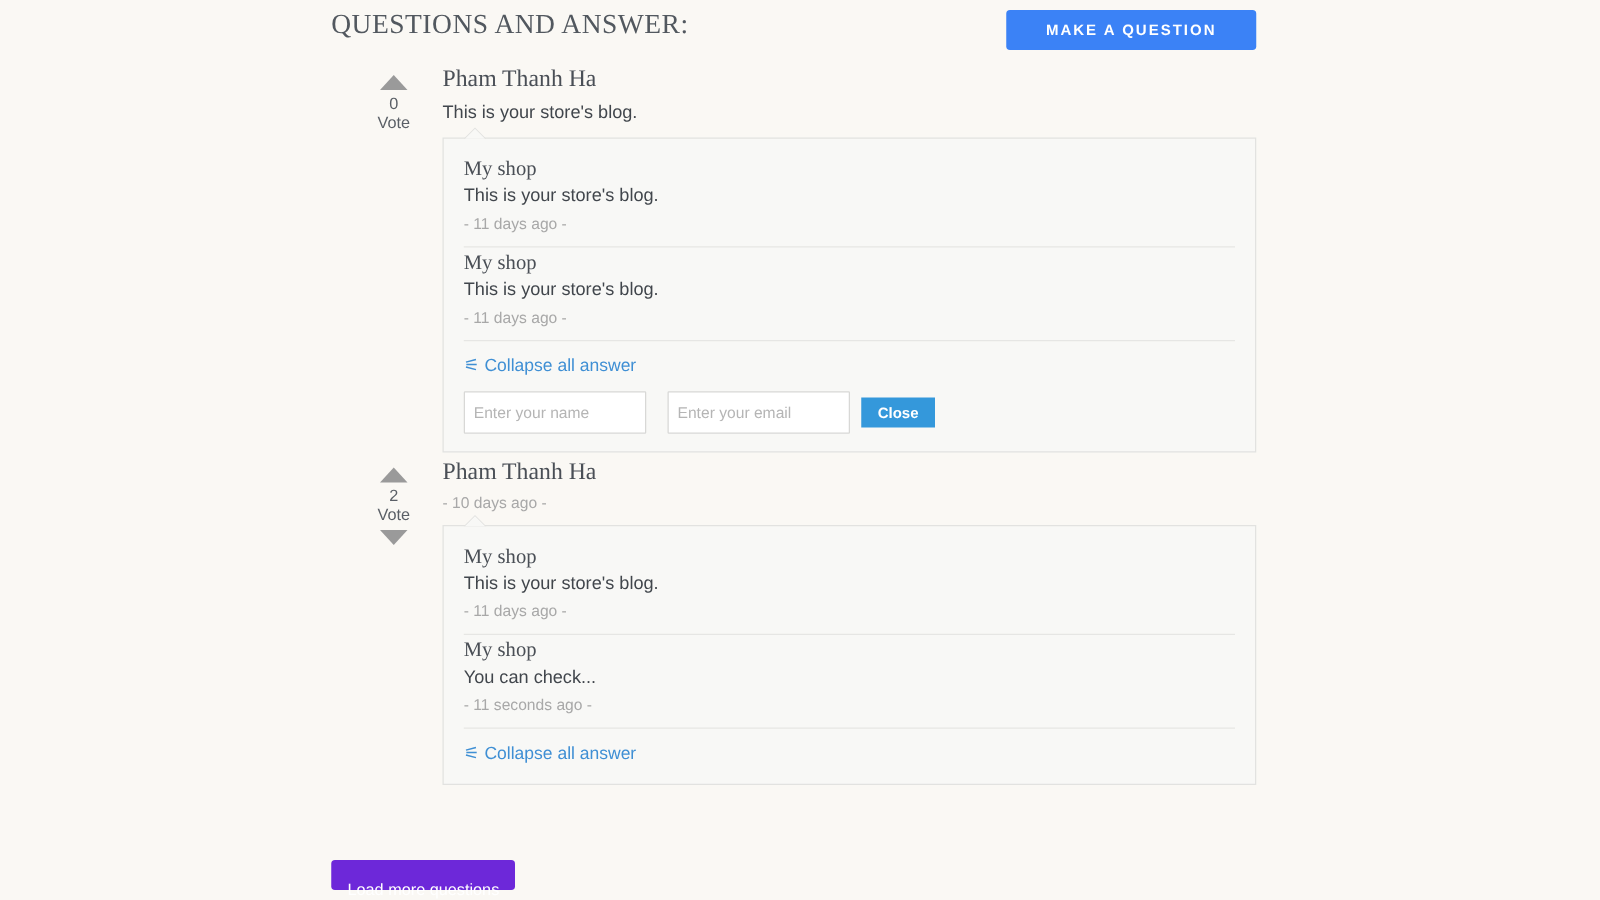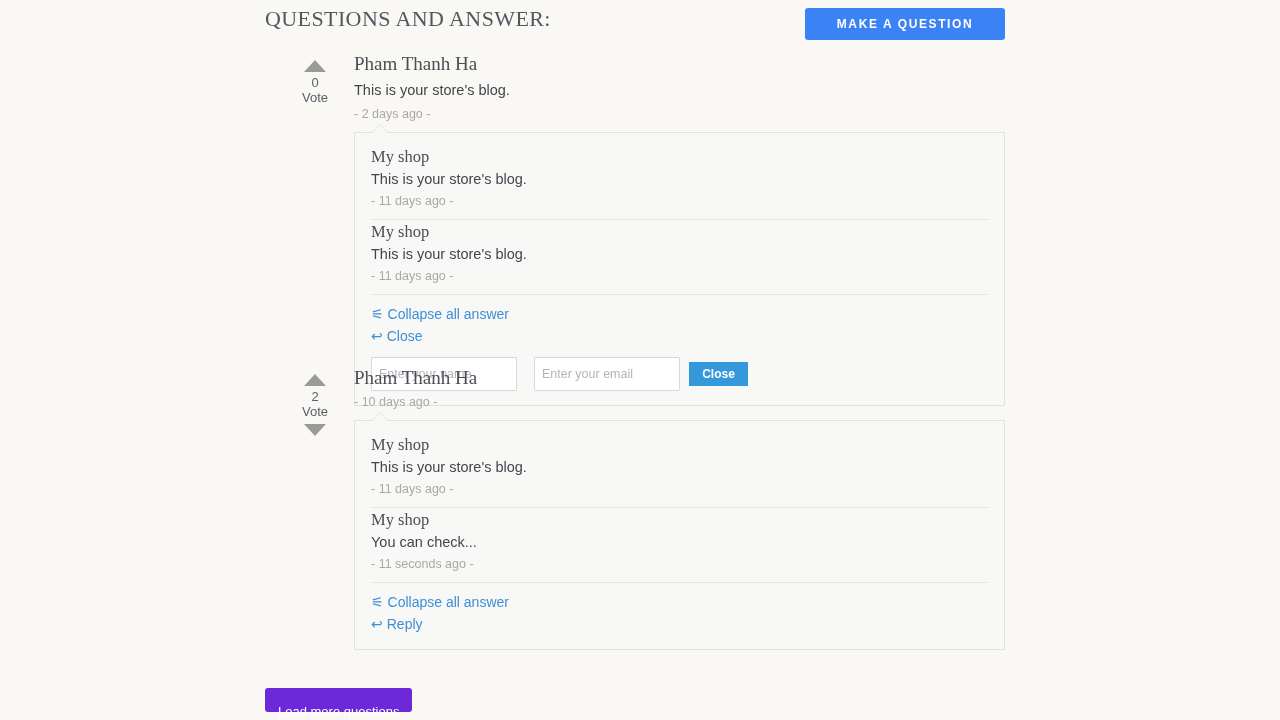--- a/index.html
+++ b/index.html
@@ -260,42 +260,38 @@
 
     <div class="vote-widget">
       <div class="vote-arrow vote-up"></div>
       <div class="vote-count">0</div>
       <div class="vote-label">Vote</div>
     </div>
 
     <div class="q-body">
       <div class="q-author">Pham Thanh Ha</div>
       <div class="q-text">This is your store's blog.</div>
-      <div class="q-time">- 2 days ago -</div>
 
       <div class="answers-box">
 
         <div class="answer-item">
           <div class="a-author">My shop</div>
           <div class="a-text">This is your store's blog.</div>
           <div class="a-time">- 11 days ago -</div>
         </div>
 
         <div class="answer-item">
           <div class="a-author">My shop</div>
           <div class="a-text">This is your store's blog.</div>
           <div class="a-time">- 11 days ago -</div>
         </div>
 
         <div class="action-links">
           <a class="action-link">
             <span class="glyph">⚟</span><span>Collapse all answer</span>
-          </a>
-          <a class="action-link">
-            <span class="glyph">↩</span><span>Close</span>
           </a>
         </div>
 
         <div class="reply-form">
           <input type="text" class="input-name" placeholder="Enter your name" style="">
           <input type="text" class="input-email" placeholder="Enter your email" style="">
           <button class="submit-btn">Close</button>
         </div>
 
       </div>
@@ -326,23 +322,20 @@
         <div class="answer-item">
           <div class="a-author">My shop</div>
           <div class="a-text">You can check...</div>
           <div class="a-time">- 11 seconds ago -</div>
         </div>
 
         <div class="action-links">
           <a class="action-link">
             <span class="glyph">⚟</span><span>Collapse all answer</span>
           </a>
-          <a class="action-link">
-            <span class="glyph">↩</span><span>Reply</span>
-          </a>
         </div>
 
       </div>
     </div>
   </div>
 
   <button class="load-more-btn">Load more questions</button>
 
 </div>
 

